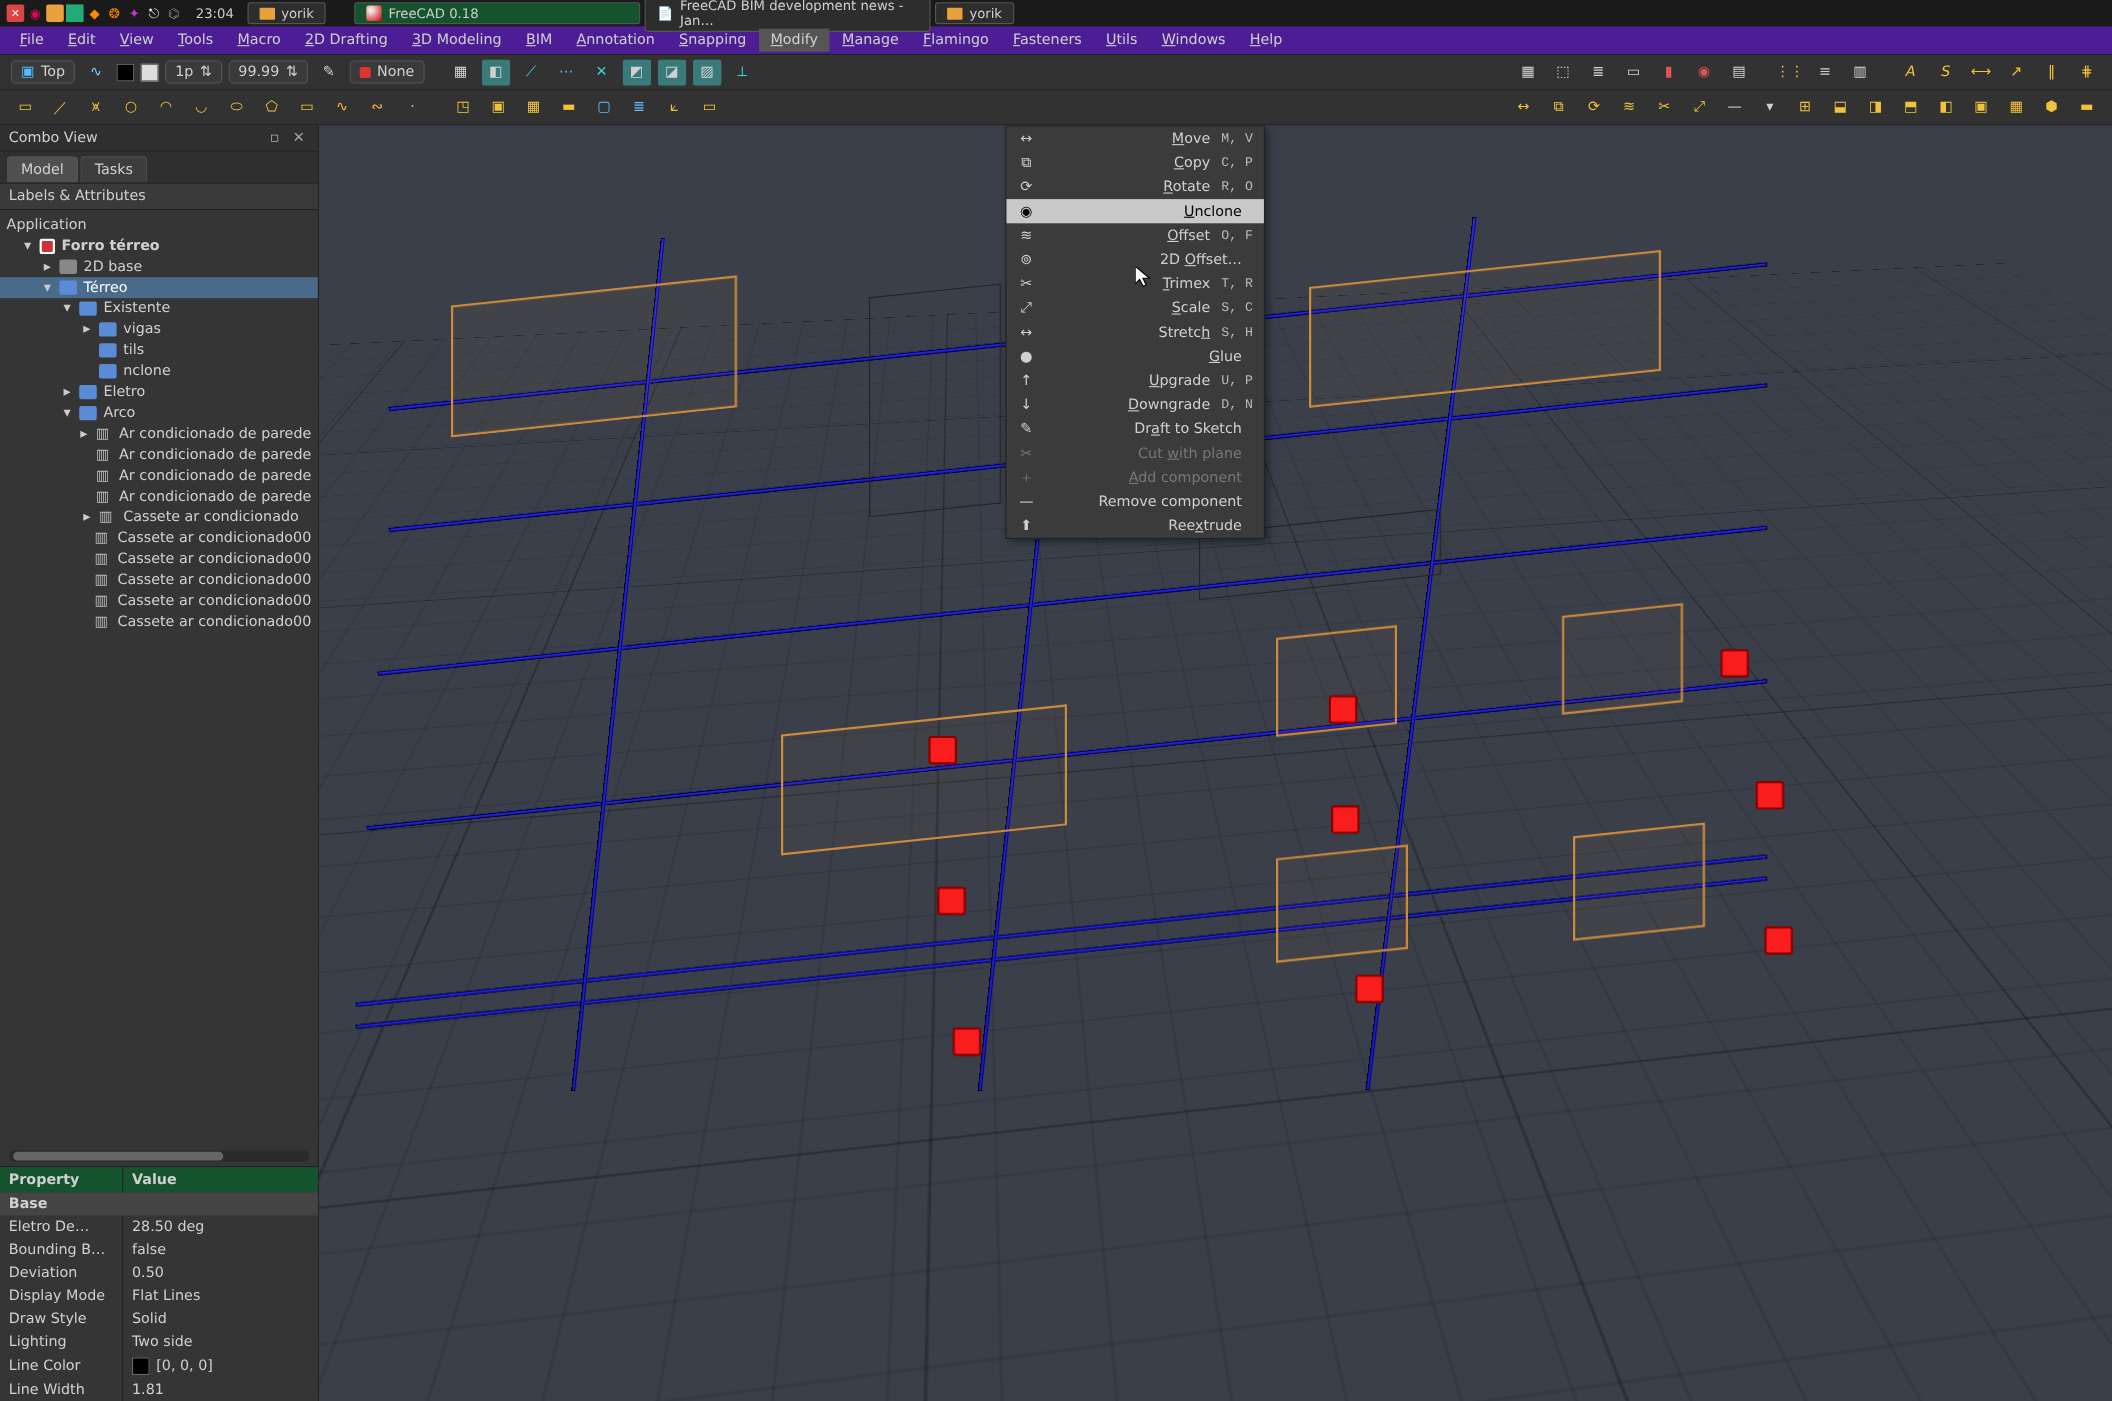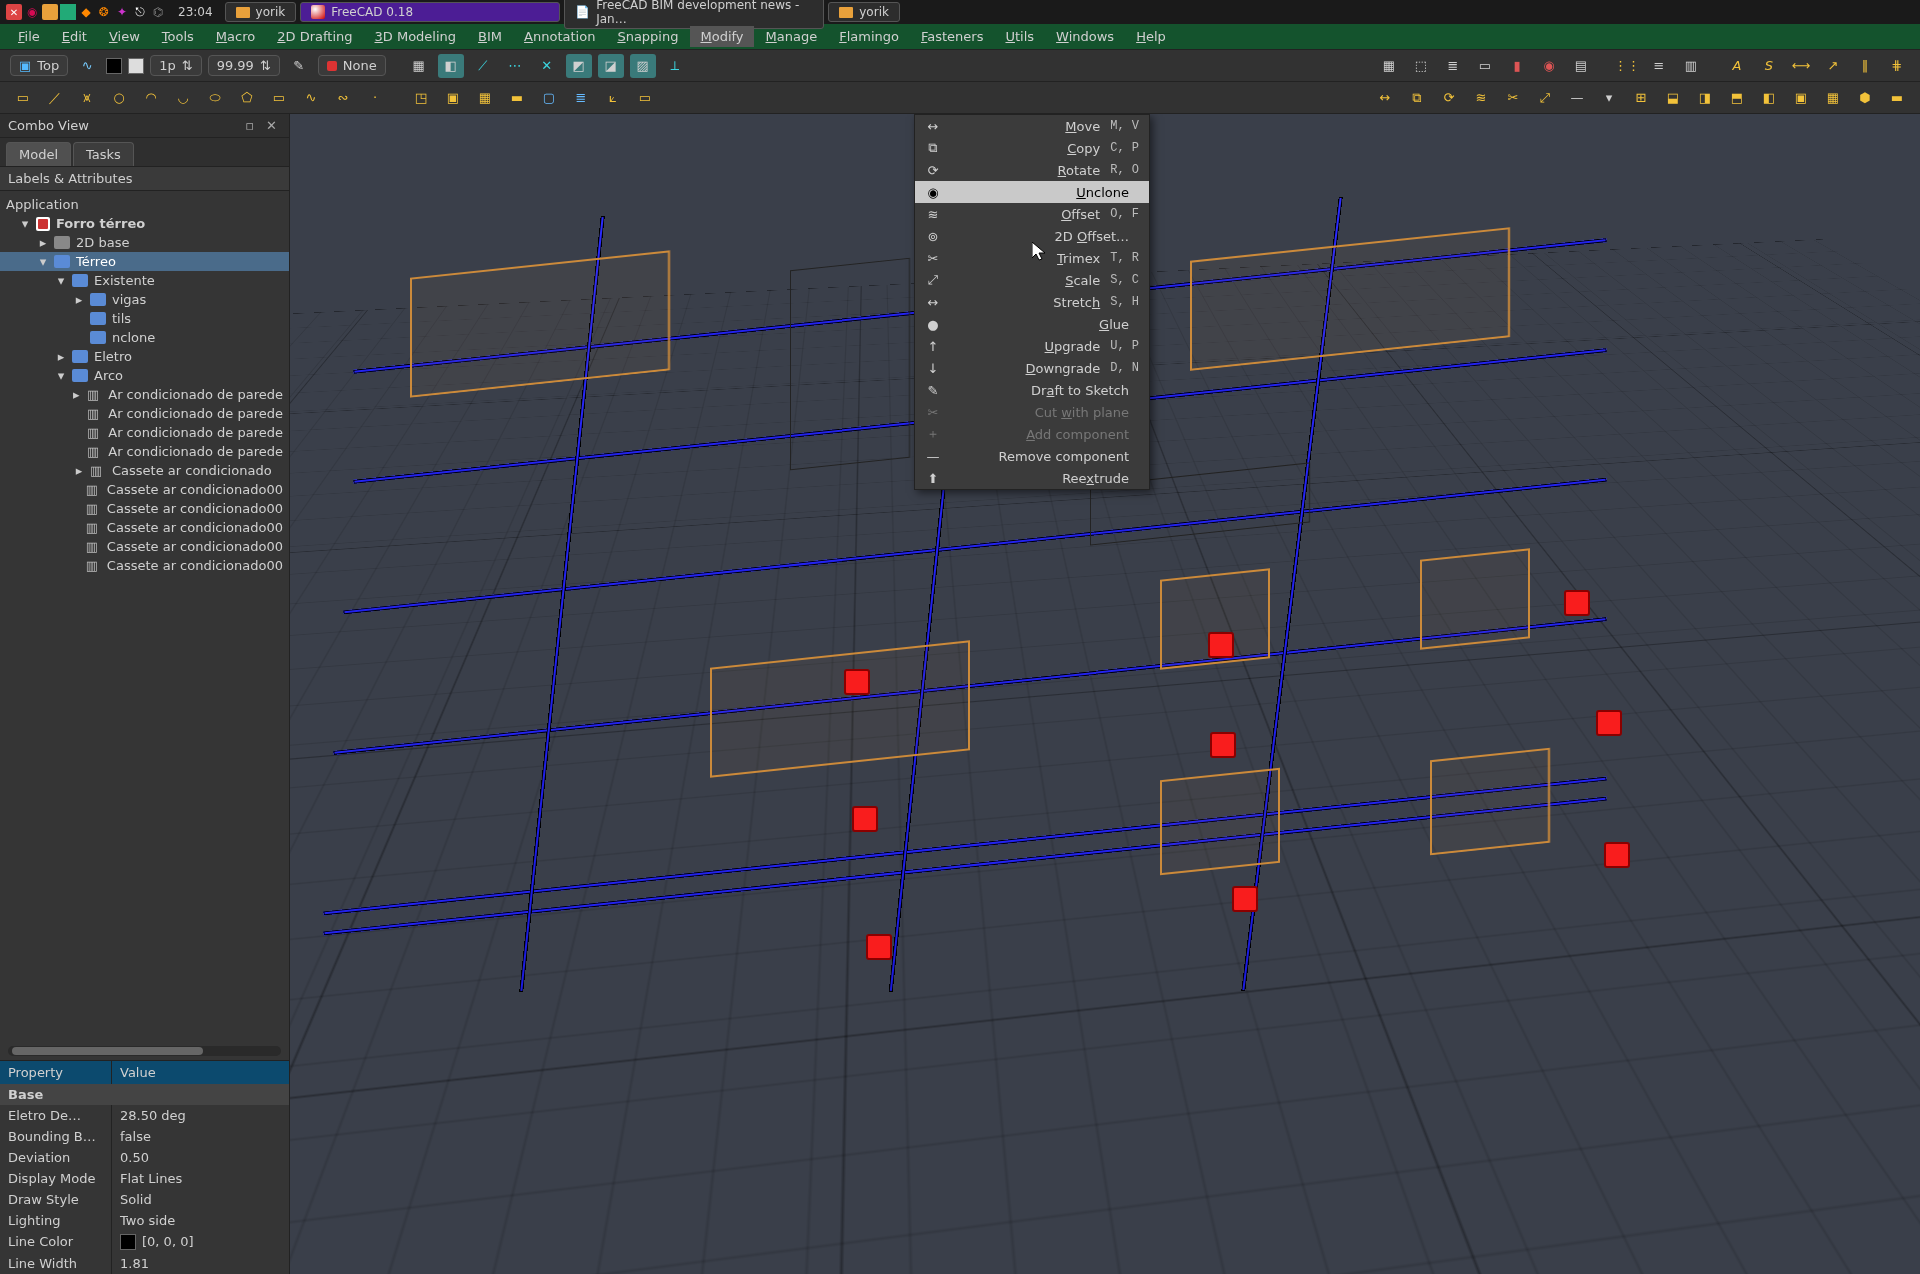--- a/index.html
+++ b/index.html
@@ -3,27 +3,27 @@
 <meta charset="utf-8">
 <style>
 * { box-sizing: border-box; margin: 0; padding: 0; font-family: "DejaVu Sans", "Segoe UI", sans-serif; }
 body { background: #2b2b2b; color: #d0d0d0; font-size: 13px; width: 1920px; height: 1274px; overflow: hidden; }
 
 
 .taskbar { height: 24px; background: #1a1a1a; display: flex; align-items: center; gap: 4px; padding: 0 6px; font-size: 12px; }
 .taskbar .tray-icons { display: flex; gap: 2px; align-items: center; }
 .taskbar .ico { width: 16px; height: 16px; display: inline-flex; align-items: center; justify-content: center; }
 .taskbar .task { padding: 2px 10px; border: 1px solid #555; border-radius: 3px; background: #2d2d2d; display: flex; align-items: center; gap: 6px; }
-.taskbar .task.active { background: #4c1d95; }
+.taskbar .task.active { background: #14532d; margin-left: 22px; }
 .taskbar .clock { margin: 0 8px; color: #ccc; }
 .folder-ico { width: 14px; height: 11px; background: #e9a13b; border-radius: 1px; display: inline-block; }
 .fc-ico { width: 14px; height: 14px; background: radial-gradient(circle at 30% 30%, #fff, #c00); border-radius: 2px; display:inline-block; }
 
 
-.menubar { height: 26px; background: #14532d; display: flex; align-items: center; padding: 0 8px; gap: 2px; border-bottom: 1px solid #222; }
+.menubar { height: 26px; background: #4c1d95; display: flex; align-items: center; padding: 0 8px; gap: 2px; border-bottom: 1px solid #222; }
 .menubar span { padding: 3px 10px; cursor: default; }
 .menubar span.open { background: #555; }
 .menubar span u { text-decoration: underline; }
 
 
 .toolbar-row { height: 32px; background: #323232; display: flex; align-items: center; gap: 6px; padding: 0 10px; border-bottom: 1px solid #222; }
 .tbtn { width: 26px; height: 24px; display: inline-flex; align-items: center; justify-content: center; border: 1px solid transparent; border-radius: 3px; }
 .pill { display:flex; align-items:center; gap:6px; padding: 2px 8px; border:1px solid #555; border-radius:4px; background:#3a3a3a; }
 .sep { width:8px; }
 .swatch { width:16px; height:16px; border:1px solid #666; }
@@ -45,21 +45,21 @@
 .tw { width: 10px; text-align:center; color:#ccc; }
 .folder { width:16px; height:13px; background:#888; border-radius:2px; display:inline-block; }
 .folder.blue { background:#5a8bd6; }
 .doc-ico { width:14px; height:14px; background:#fff; border-radius:2px; display:inline-block; position:relative; }
 .doc-ico::after{content:"";position:absolute;inset:2px;background:#c33;border-radius:1px;}
 .tree-scroll { height: 10px; background:#2a2a2a; margin: 4px 8px; border-radius:5px; position:relative; }
 .tree-scroll .thumb { position:absolute; left:4px; top:1px; height:8px; width:70%; background:#666; border-radius:4px; }
 
 
 .propgrid { background:#353535; border-top:1px solid #222; }
-.propgrid .hdr { display:flex; background:#0c4a6e; }
+.propgrid .hdr { display:flex; background:#14532d;font-weight:bold; }
 .propgrid .hdr div { padding:4px 8px; }
 .propgrid .hdr .col1{ width:112px; border-right:1px solid #222;}
 .propgrid .group { background:#444; padding:3px 8px; font-weight:bold; }
 .propgrid .row { display:flex; }
 .propgrid .row div { padding:3px 8px; }
 .propgrid .row .col1{ width:112px; border-right:1px solid #222; overflow:hidden; text-overflow:ellipsis; white-space:nowrap;}
 .color-chip { width:16px; height:16px; background:#000; border:1px solid #666; display:inline-block; vertical-align:middle; margin-right:6px;}
 
 
 .viewport { flex:1; position:relative; background:#3a3f4a; overflow:hidden; }

